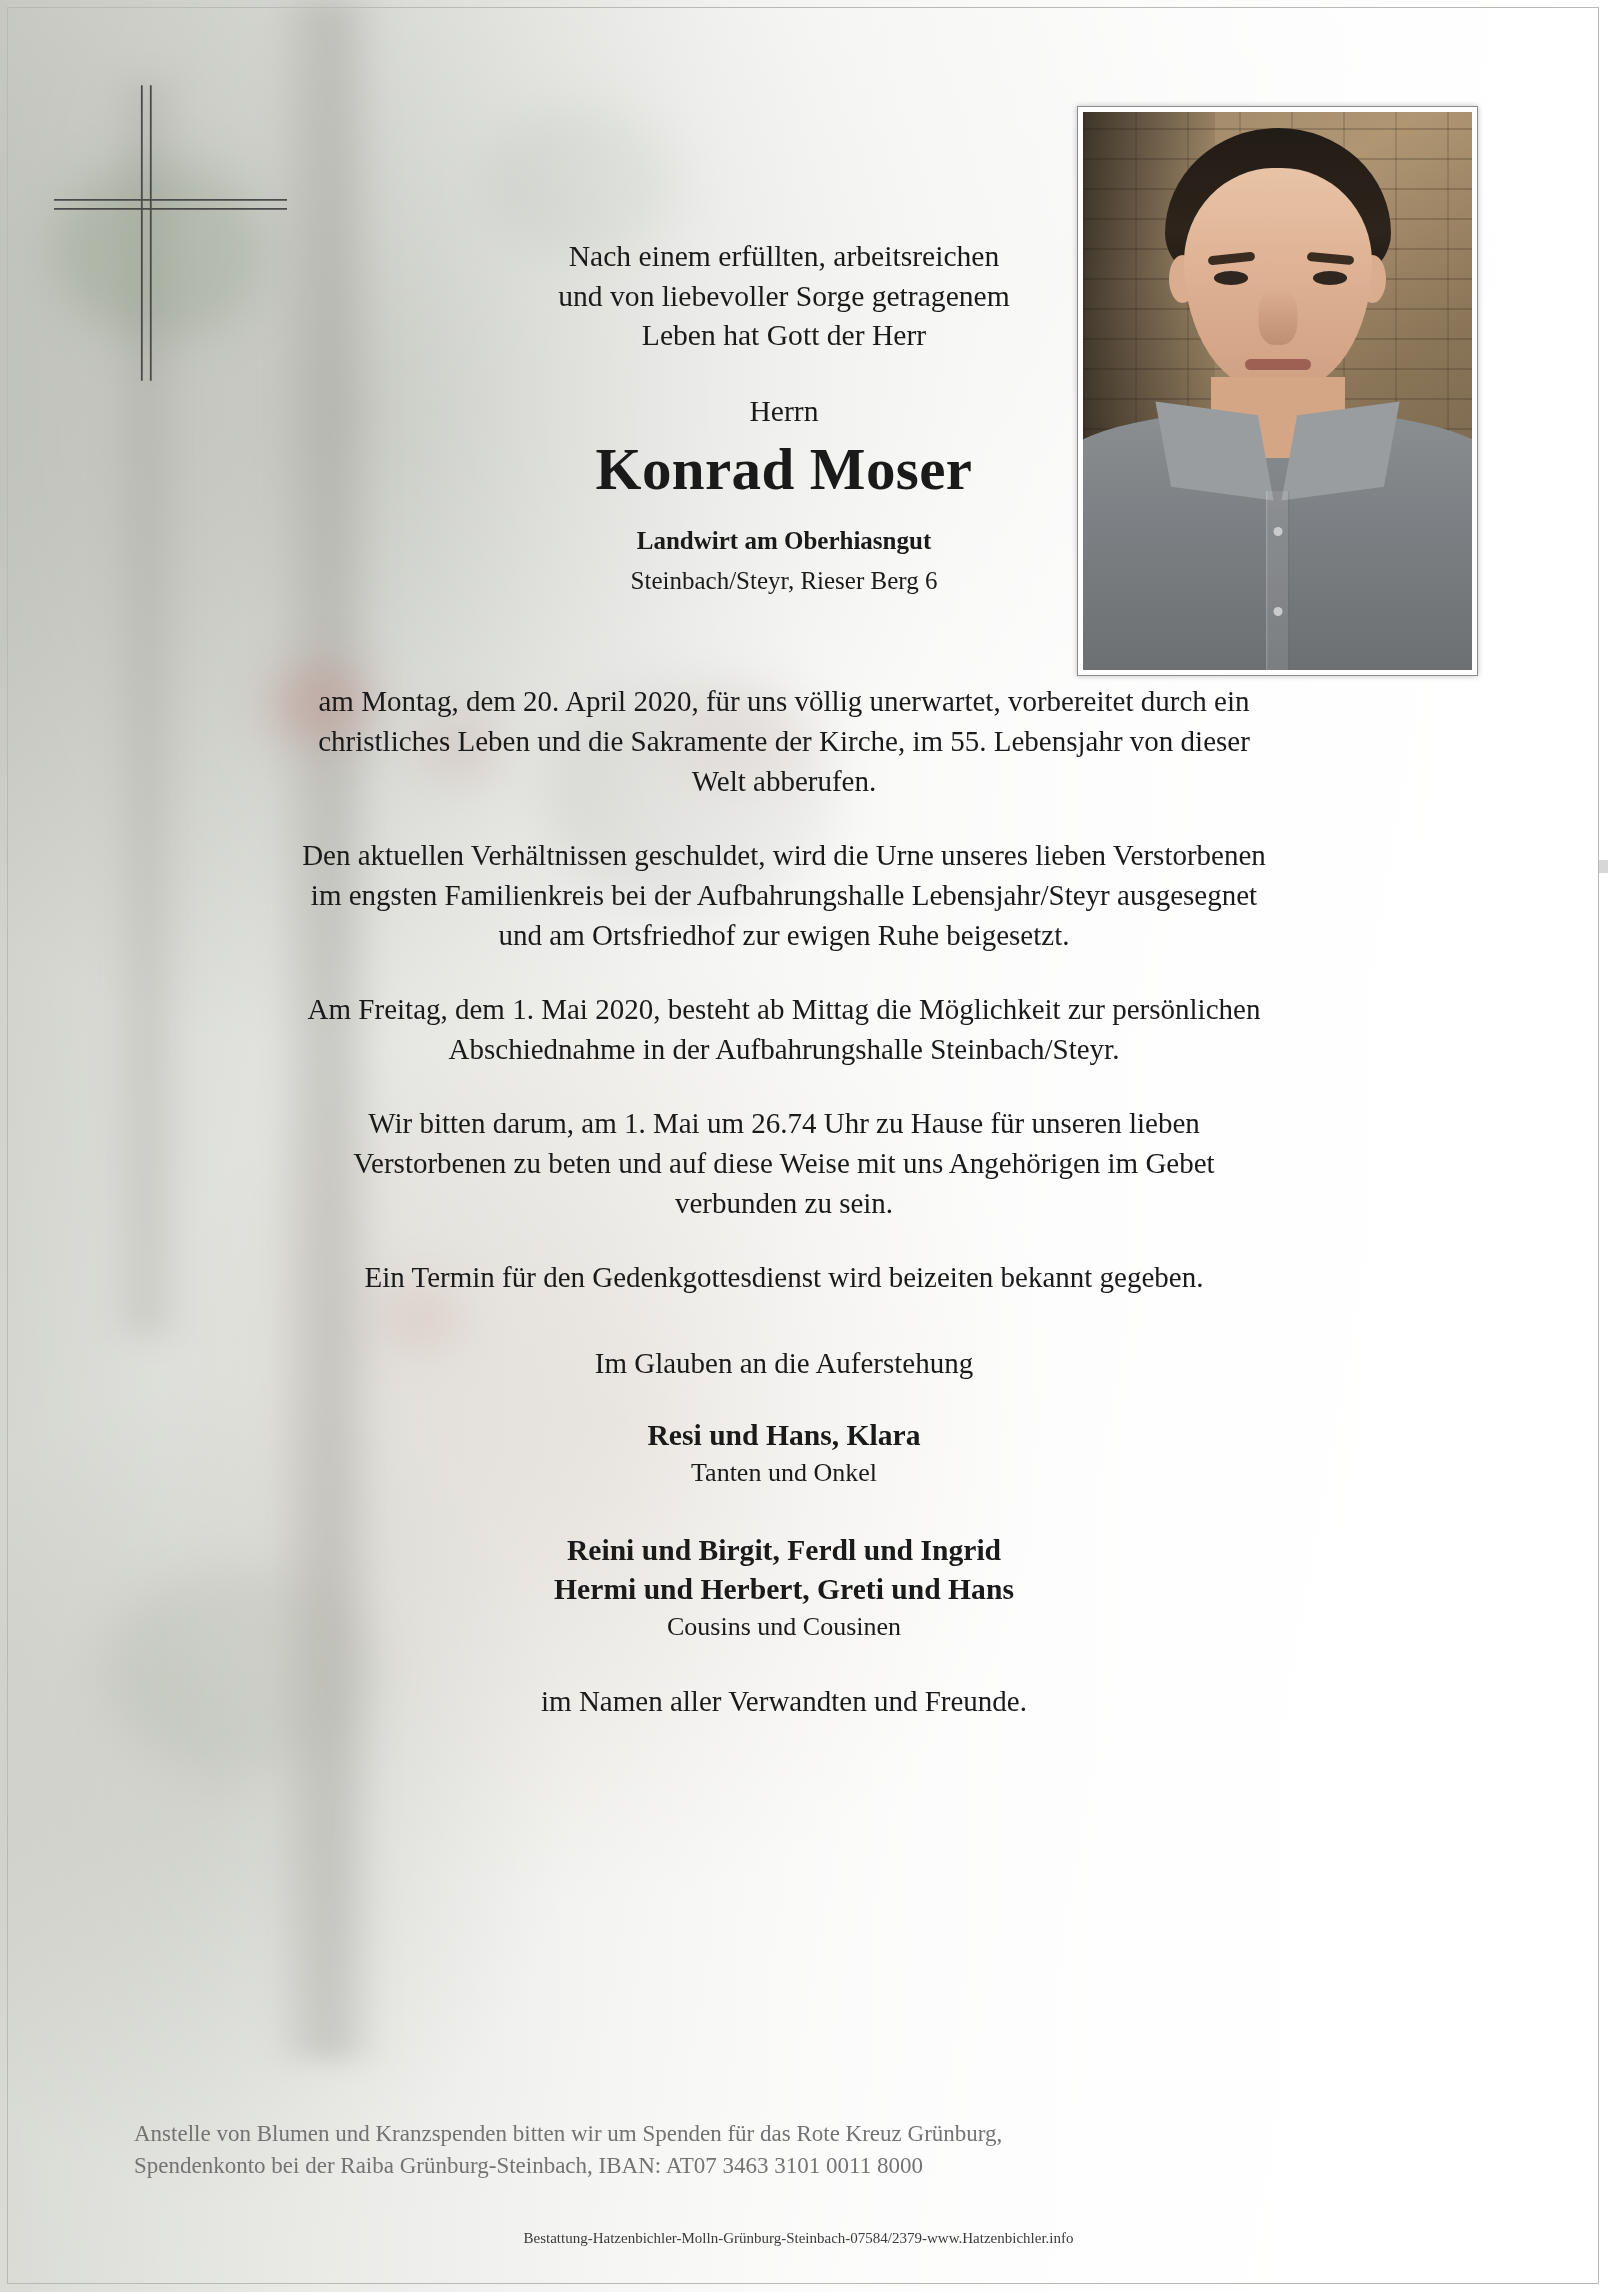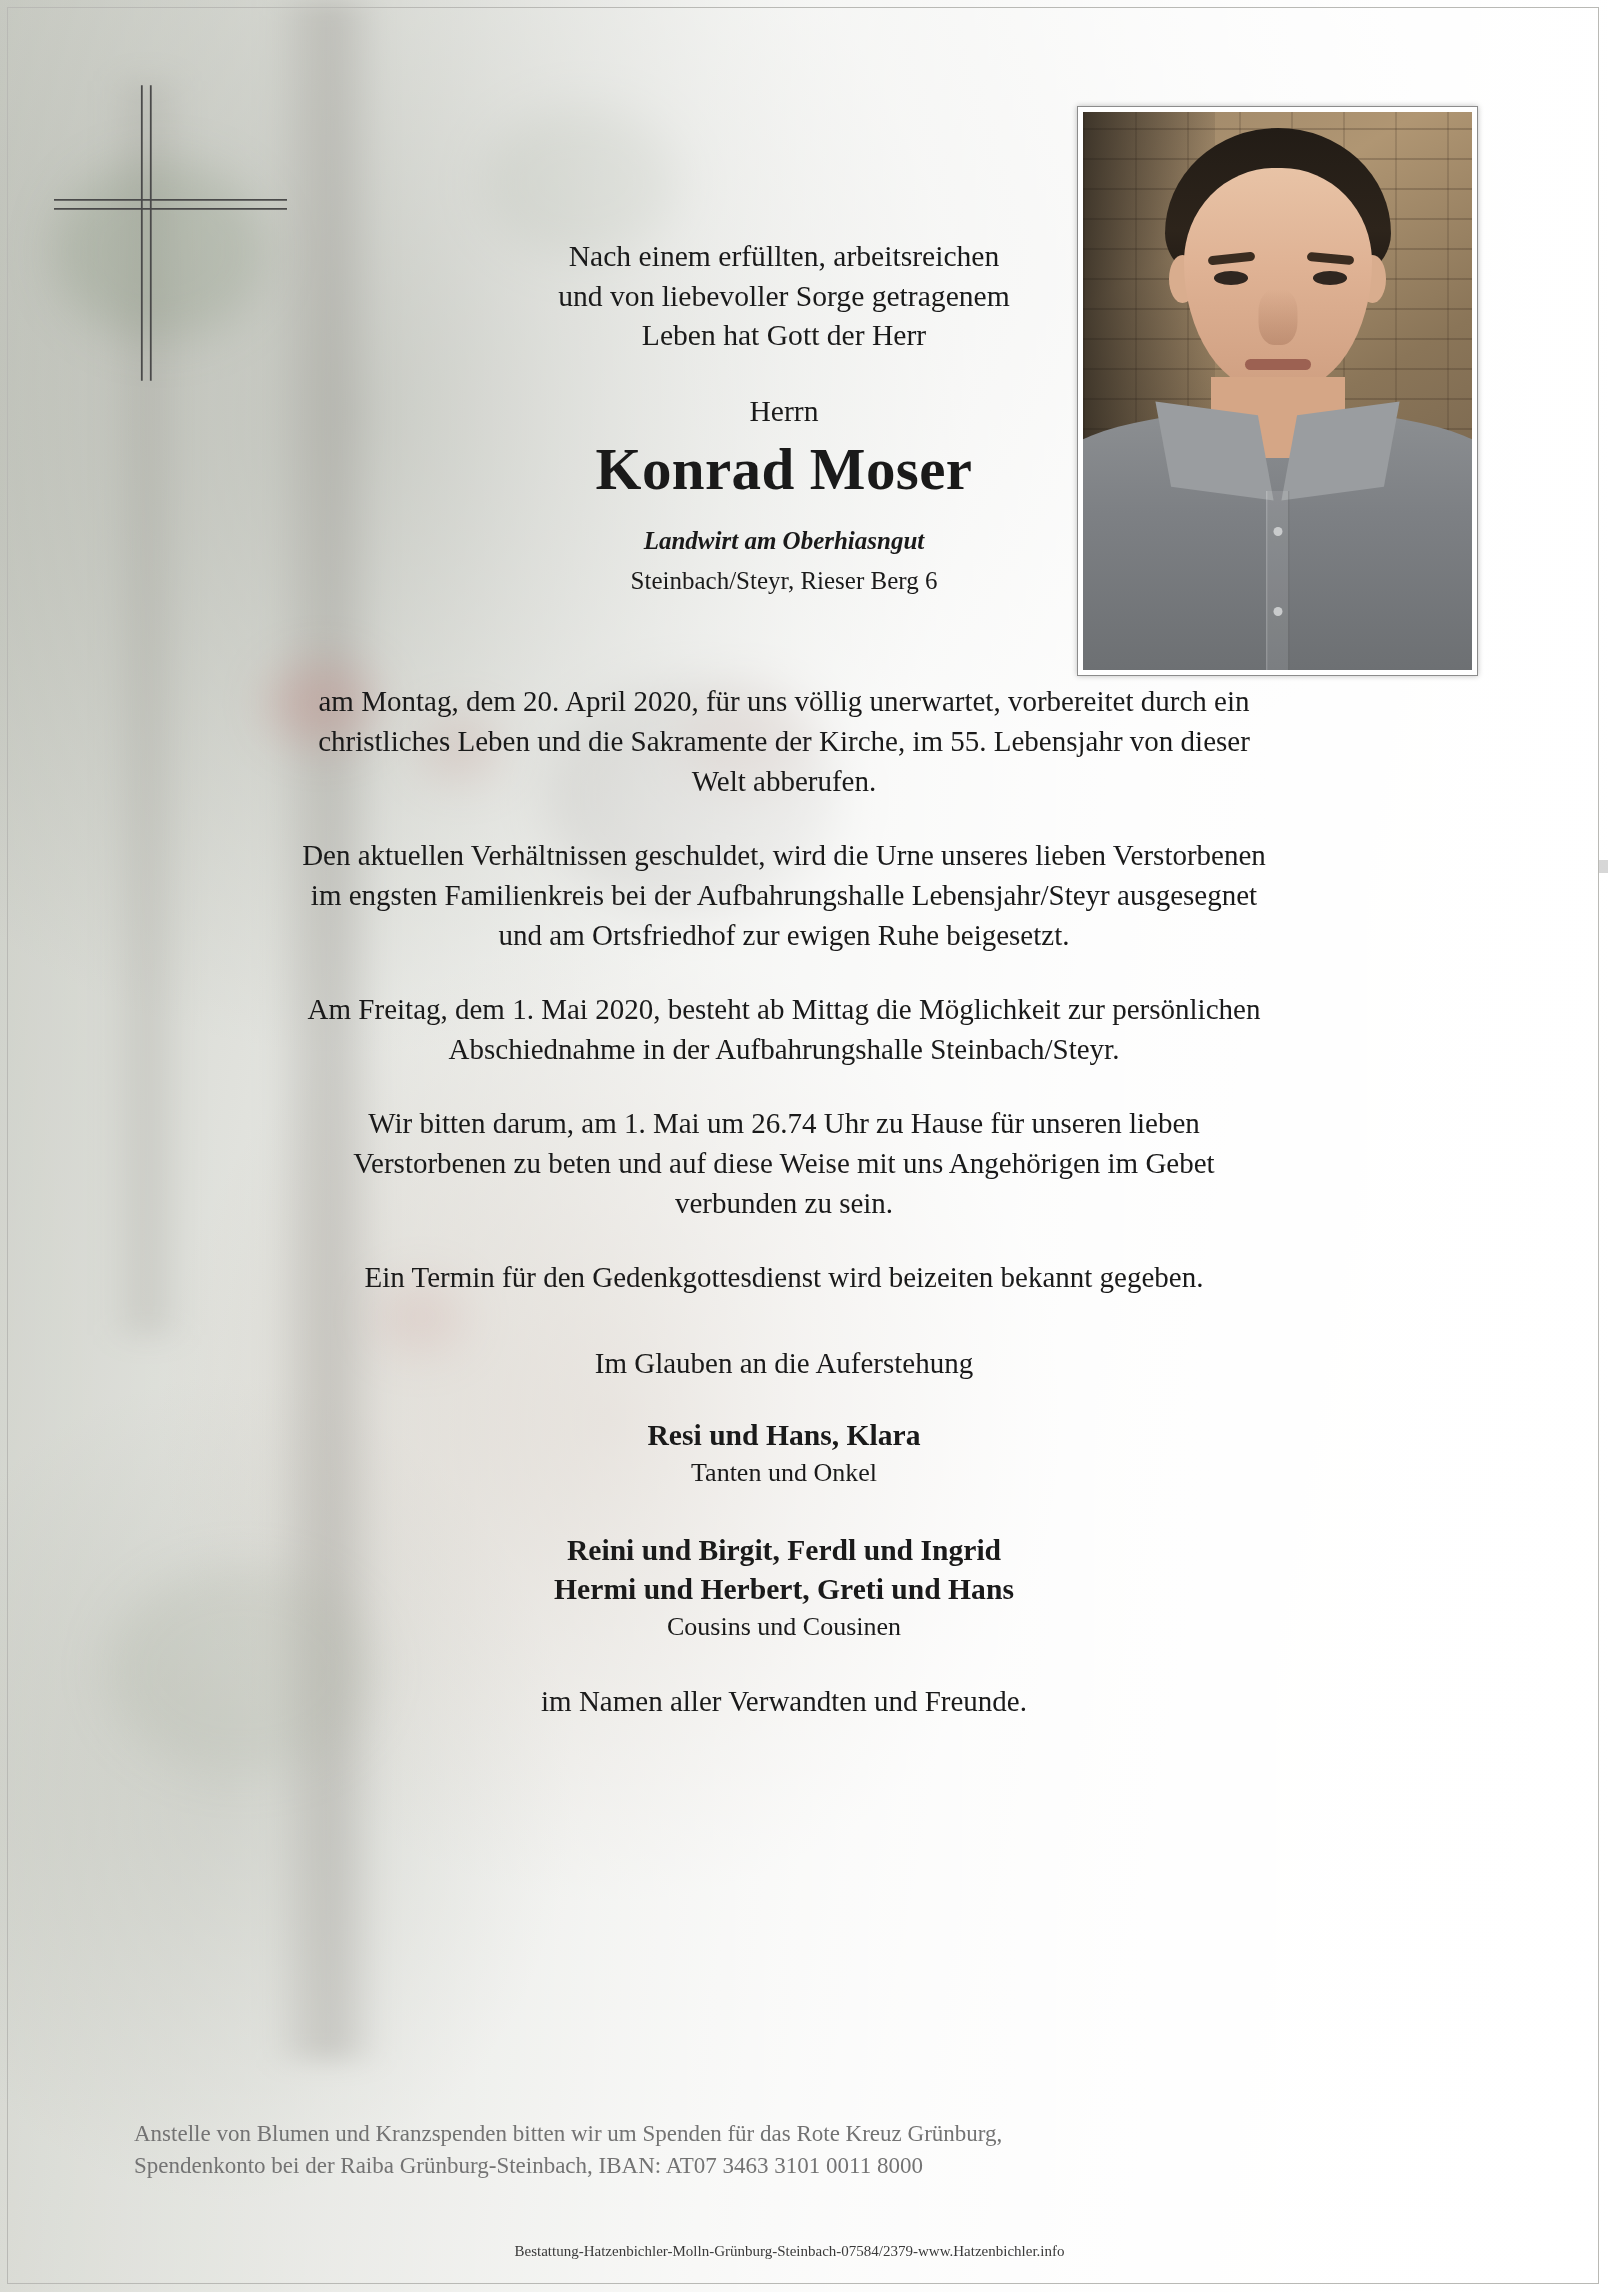--- a/index.html
+++ b/index.html
@@ -220,21 +220,20 @@
   .name {
     font-size: 59px;
     font-weight: bold;
     letter-spacing: 0.4px;
     margin: 0 0 23px 0;
   }
   .occupation {
     font-size: 25px;
     font-weight: bold;
     margin: 0 0 7.2px 0;
-    font-style: italic;
   }
   .address {
     font-size: 25px;
     margin: 12px;
   }
   .para {
     font-size: 29px;
     line-height: 1.38;
     margin: 0 0 34px 0;
   }
@@ -262,27 +261,26 @@
     left: 134px;
     top: 2118px;
     width: 1343px;
     text-align: left;
     font-size: 23px;
     line-height: 1.38;
     color: #737373;
   }
   .imprint {
     position: absolute;
-    left: 118px;
+    left: 127px;
     top: 2230px;
     width: 1343px;
     text-align: center;
     font-size: 15px;
     color: #3a3a3a;
-    margin-top: 13px;
   }
   .edge-mark {
     position: absolute;
     right: 0;
     top: 860px;
     width: 9px; height: 12.5px;
     background: rgba(140,140,140,0.35);
   }
 </style>
 </head>

